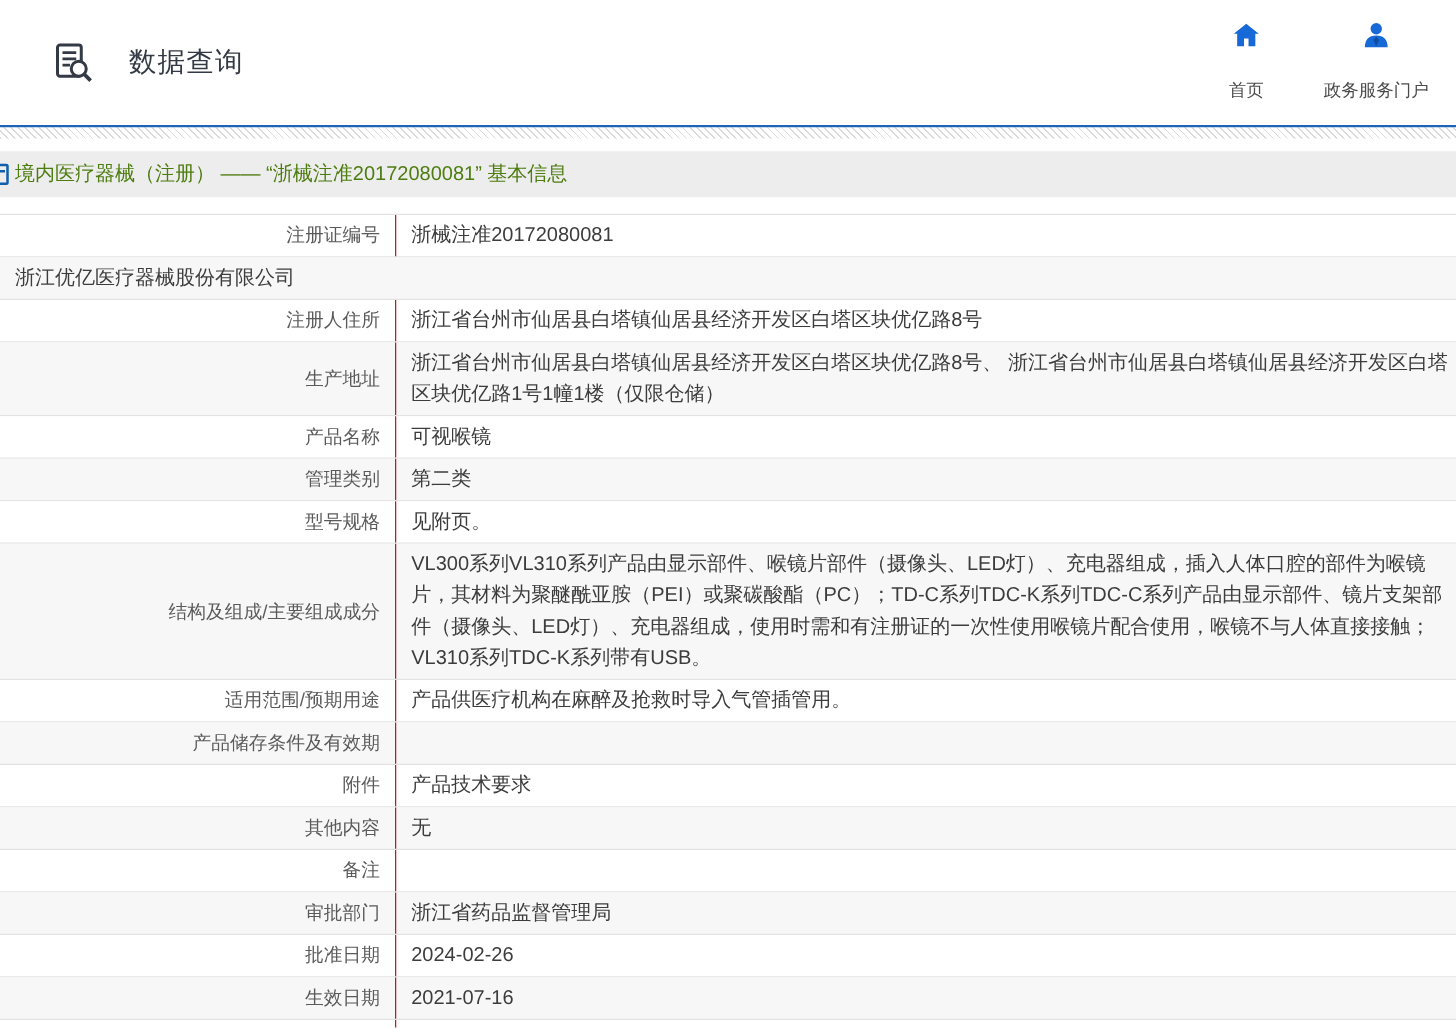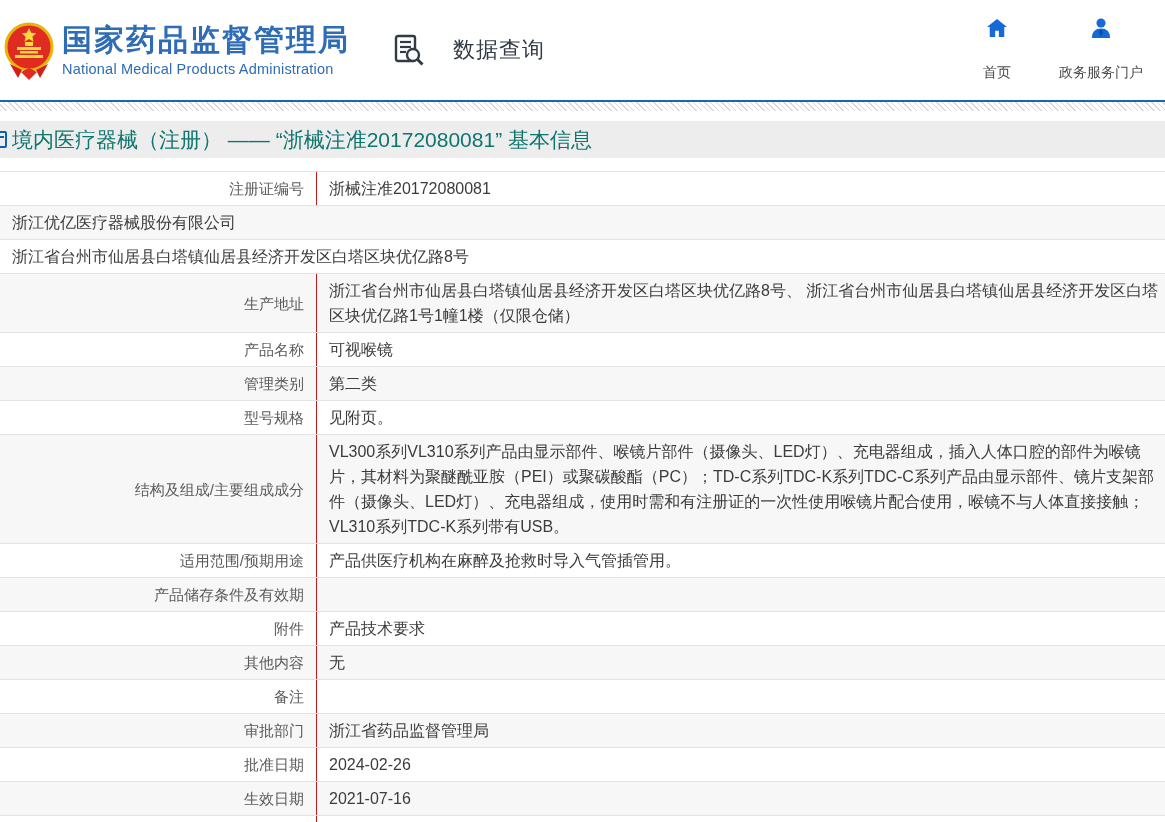--- a/index.html
+++ b/index.html
@@ -30,58 +30,40 @@
   .hatch-band { height: 9px;
     background: repeating-linear-gradient(45deg, #d9d9d9 0, #d9d9d9 1px, #ffffff 1px, #ffffff 4px); }
   .gap-a { height: 10px; background: #fff; }
 
   
   .breadcrumb { height: 37px; background: #ededed; display: flex; align-items: center; overflow: hidden; }
   .crumb-icon { width: 13px; height: 17px; border: 2px solid #0e5fae; border-radius: 2px;
     margin-left: -6px; position: relative; flex: none; }
   .crumb-icon::after { content: ""; position: absolute; left: 1px; right: 1px; top: 3px;
     height: 2px; background: #0e5fae; }
-  .crumb-text { font-size: 21px; color: #0f766e; margin-left: 5px; white-space: nowrap; }
+  .crumb-text { font-size: 16px; color: #4d7c0f; margin-left: 5px; white-space: nowrap; }
   .gap-b { height: 13px; background: #fff; }
 
   
   .info-table { border-top: 1px solid #e3e3e3; }
   .trow { display: flex; align-items: stretch; border-bottom: 1px solid #e3e3e3;
     min-height: 33px; background: #fff; }
   .trow.alt { background: #f7f7f7; }
   .tlabel { width: 317px; flex: none; border-right: 1px solid #b91c1c;
     display: flex; align-items: center; justify-content: flex-end;
     padding: 4px 12px 4px 8px; font-size: 15px; color: #5a5a5a;
     line-height: 25px; text-align: right; }
   .tvalue { flex: 1; display: flex; align-items: center;
     padding: 4px 5px 4px 12px; font-size: 16px; color: #3c3c3c; line-height: 25px; }
 </style>
 </head>
 <body>
 
 <div class="header">
 
-  <div class="logo-group">
-    <svg class="emblem" viewBox="0 0 50 60">
-      <circle cx="25" cy="27" r="23" fill="#e02b20"></circle>
-      <circle cx="25" cy="27" r="23" fill="none" stroke="#e8b30a" stroke-width="3"></circle>
-      <path d="M6 44 L14 58 L18 50 Z" fill="#d21f15"></path>
-      <path d="M44 44 L36 58 L32 50 Z" fill="#d21f15"></path>
-      <path d="M17 52 L25 60 L33 52 L25 48 Z" fill="#e02b20"></path>
-      <path d="M25 8 l2.2 4.8 5 .5 -3.8 3.4 1.1 5 -4.5-2.7 -4.5 2.7 1.1-5 -3.8-3.4 5-.5 Z" fill="#ffd83d"></path>
-      <rect x="13" y="27" width="24" height="3" fill="#ffd83d"></rect>
-      <rect x="16" y="31" width="18" height="2.5" fill="#ffd83d"></rect>
-      <rect x="11" y="35" width="28" height="3" fill="#ffd83d"></rect>
-      <rect x="21" y="22" width="8" height="4" fill="#ffd83d"></rect>
-    </svg>
-    <div class="logo-text">
-      <div class="logo-title">国家药品监督管理局</div>
-      <div class="logo-sub">National Medical Products Administration</div>
-    </div>
-  </div>
 
   <div class="dq-group">
     <svg class="dq-icon" viewBox="0 0 30 32">
       <rect x="2" y="2" width="19" height="25" rx="2" fill="none" stroke="#333a45" stroke-width="2.4"></rect>
       <line x1="6" y1="8" x2="17" y2="8" stroke="#333a45" stroke-width="2.2"></line>
       <line x1="6" y1="13" x2="17" y2="13" stroke="#333a45" stroke-width="2.2"></line>
       <line x1="6" y1="18" x2="12" y2="18" stroke="#333a45" stroke-width="2.2"></line>
       <circle cx="19" cy="21" r="6" fill="#fff" stroke="#333a45" stroke-width="2.4"></circle>
       <line x1="23.5" y1="25.5" x2="28.5" y2="30.5" stroke="#333a45" stroke-width="3"></line>
     </svg>
@@ -120,20 +102,21 @@
 
 <div class="info-table">
     <div class="trow">
       <div class="tlabel">注册证编号</div>
       <div class="tvalue">浙械注准20172080081</div>
     </div>
     <div class="trow alt">
       <div class="tvalue">浙江优亿医疗器械股份有限公司</div>
     </div>
     <div class="trow">
+      <div class="tlabel">注册人住所</div>
       <div class="tvalue">浙江省台州市仙居县白塔镇仙居县经济开发区白塔区块优亿路8号</div>
     </div>
     <div class="trow alt">
       <div class="tlabel">生产地址</div>
       <div class="tvalue">浙江省台州市仙居县白塔镇仙居县经济开发区白塔区块优亿路8号、 浙江省台州市仙居县白塔镇仙居县经济开发区白塔区块优亿路1号1幢1楼（仅限仓储）</div>
     </div>
     <div class="trow">
       <div class="tlabel">产品名称</div>
       <div class="tvalue">可视喉镜</div>
     </div>

